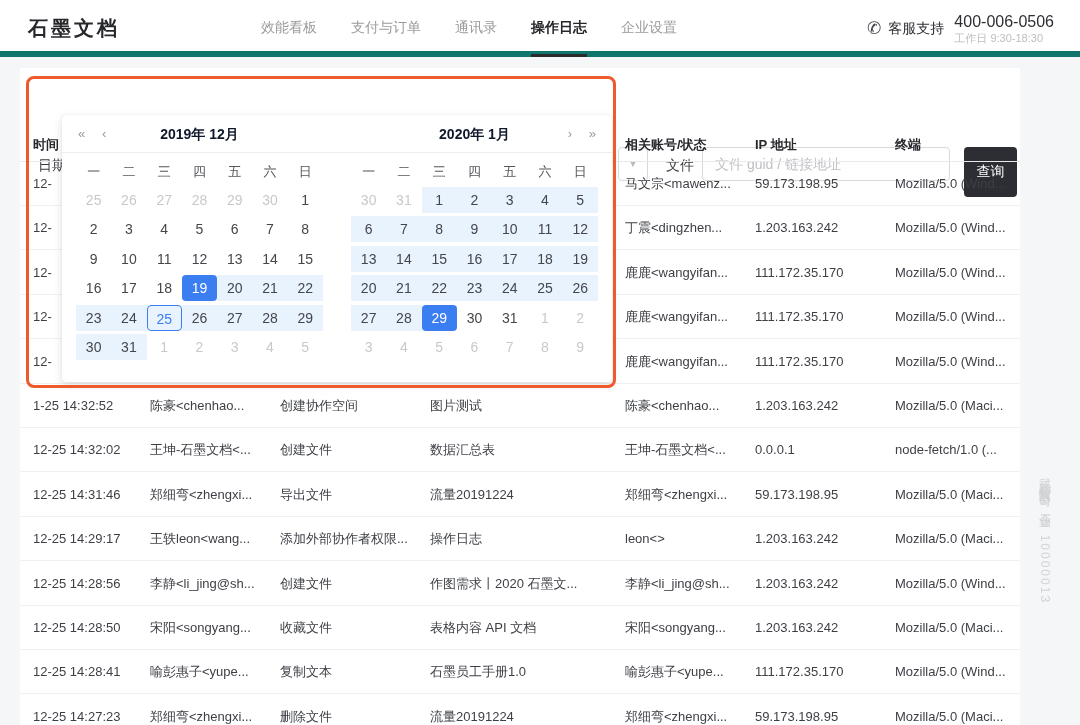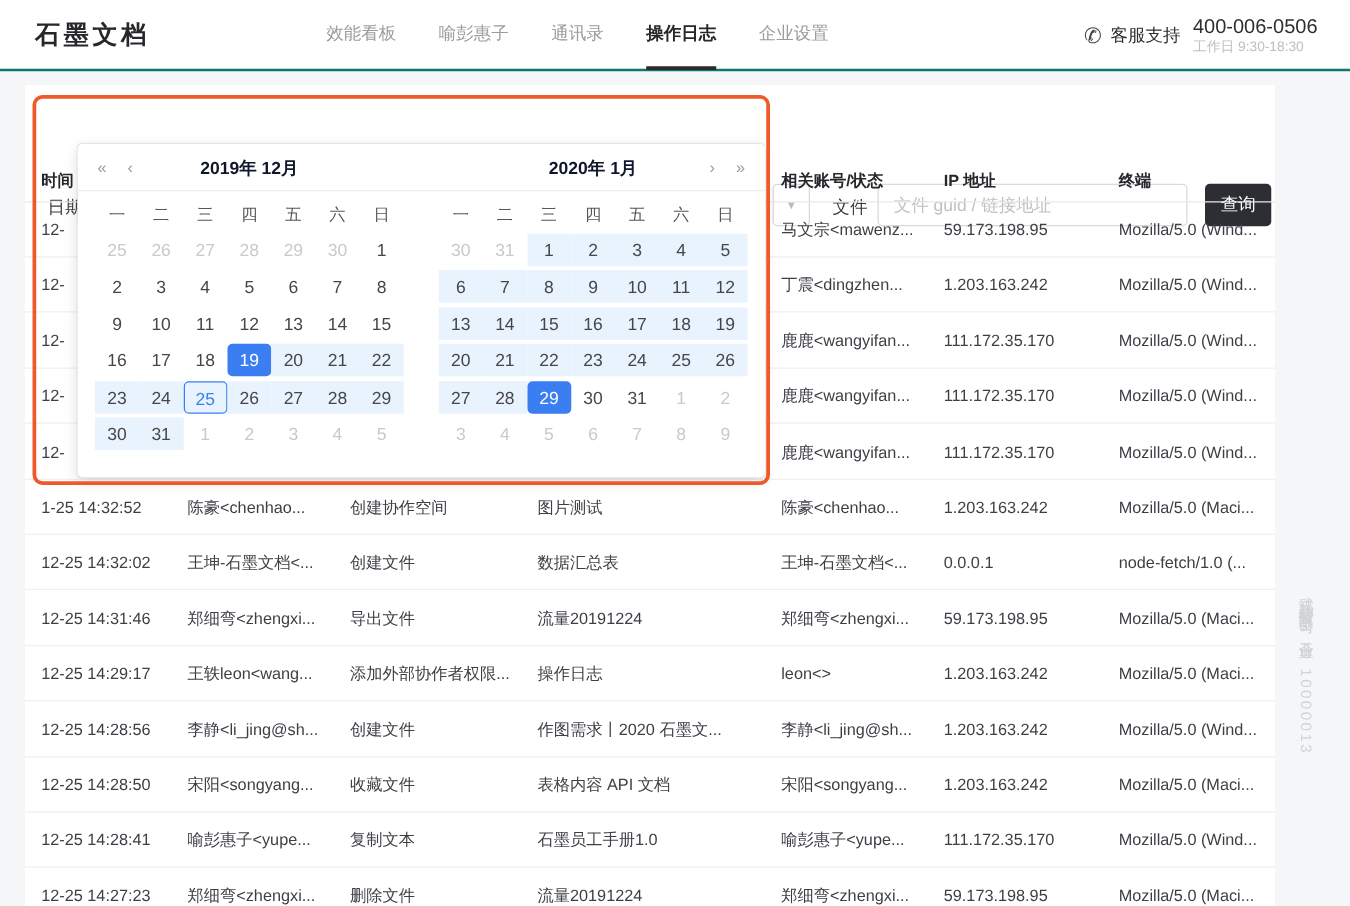--- a/index.html
+++ b/index.html
@@ -1,21 +1,21 @@
 <!DOCTYPE html>
 <html><head>
 <meta charset="utf-8">
 <style>
   * { margin:0; padding:0; box-sizing:border-box; }
   html,body { width:1080px; height:725px; overflow:hidden; }
   body { background:#f5f6f7; font-family:"Liberation Sans","DejaVu Sans",sans-serif; color:#2b2c30; position:relative; }
 
   
   .topbar { position:absolute; left:0; top:0; width:1080px; height:57px; background:#fff;
-            border-bottom:2px solid #0f766e; display:flex; align-items:center; z-index:5; }
+            border-bottom:6px solid #0f766e; display:flex; align-items:flex-start; z-index:5; }
   .logo { font-size:20px; font-weight:600; letter-spacing:3px; color:#26272b; line-height:56px; margin-left:28px; }
   .nav { display:flex; margin-left:124px; }
   .nav-item { font-size:14px; color:#9a9b9e; line-height:54px; margin:0 17px; cursor:pointer; border-bottom:3px solid transparent; }
   .nav-item.active { color:#26272b; font-weight:600; border-bottom:3px solid #2b2b2e; }
   .support { position:absolute; right:26px; top:0; height:57px; display:flex; align-items:center; }
   .phone-ic { font-size:17px; color:#44454a; margin-right:7px; }
   .support-label { font-size:14px; color:#2e2f33; margin-right:10px; }
   .support-col { display:flex; flex-direction:column; }
   .support-phone { font-size:16px; color:#2e2f33; line-height:18px; }
   .support-hours { font-size:11px; color:#bdbec2; line-height:14px; }
@@ -35,21 +35,21 @@
 
   .mini-select { position:absolute; left:598px; top:79px; width:30px; height:34px; border:1px solid #d9d9d9;
                  border-radius:4px; background:#fff; display:flex; align-items:center; justify-content:center; }
   .mini-select .caret { font-size:9px; color:#b9babd; }
 
   .file-input { position:absolute; left:682px; top:79px; width:248px; height:34px; border:1px solid #d9d9d9;
                 border-radius:4px; padding:0 12px; font-size:14px; color:#3a3b3f; outline:none;
                 font-family:"Liberation Sans","DejaVu Sans",sans-serif; }
   .file-input::placeholder { color:#bfc0c4; }
 
-  .query-btn { position:absolute; left:944px; top:79px; width:53px; height:34px; background:#2c2e34; color:#fff;
+  .query-btn { position:absolute; left:944px; top:79px; width:53px; height:50px; background:#2c2e34; color:#fff;
                font-size:14px; border:none; border-radius:4px; cursor:pointer;
                font-family:"Liberation Sans","DejaVu Sans",sans-serif; }
 
   
   .thead { position:absolute; left:0; top:60px; width:1000px; height:34px; border-bottom:1px solid #e9e9e9; }
   .th { position:absolute; top:0; line-height:34px; font-size:13px; font-weight:700; color:#26272b; white-space:nowrap; }
   .tbody { position:absolute; left:0; top:94px; width:1000px; }
   .trow { position:absolute; left:0; width:1000px; height:44px; border-bottom:1px solid #f0f0f0; }
   .td { position:absolute; top:0; line-height:44px; font-size:13px; color:#3d3f45; white-space:nowrap; }
 
@@ -80,21 +80,21 @@
   .watermark { position:absolute; left:1036px; top:468px; height:250px; writing-mode:vertical-rl; text-orientation:mixed;
                font-size:12px; color:#d2d3d5; letter-spacing:2px; white-space:nowrap; }
 </style>
 </head>
 <body>
 
 <div class="topbar">
   <div class="logo">石墨文档</div>
   <div class="nav" id="nav">
       <div class="nav-item">效能看板</div>
-      <div class="nav-item">喻彭惠子</div>
+      <div class="nav-item">支付与订单</div>
       <div class="nav-item">通讯录</div>
       <div class="nav-item active">操作日志</div>
       <div class="nav-item">企业设置</div>
     </div>
   <div class="support">
     <span class="phone-ic">✆</span>
     <span class="support-label">客服支持</span>
     <span class="support-col">
       <span class="support-phone">400-006-0506</span>
       <span class="support-hours">工作日 9:30-18:30</span>

